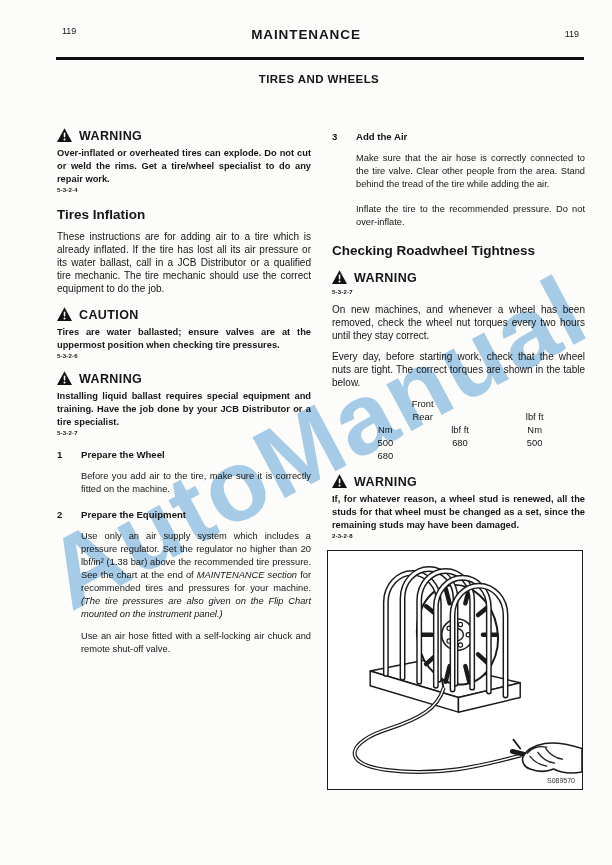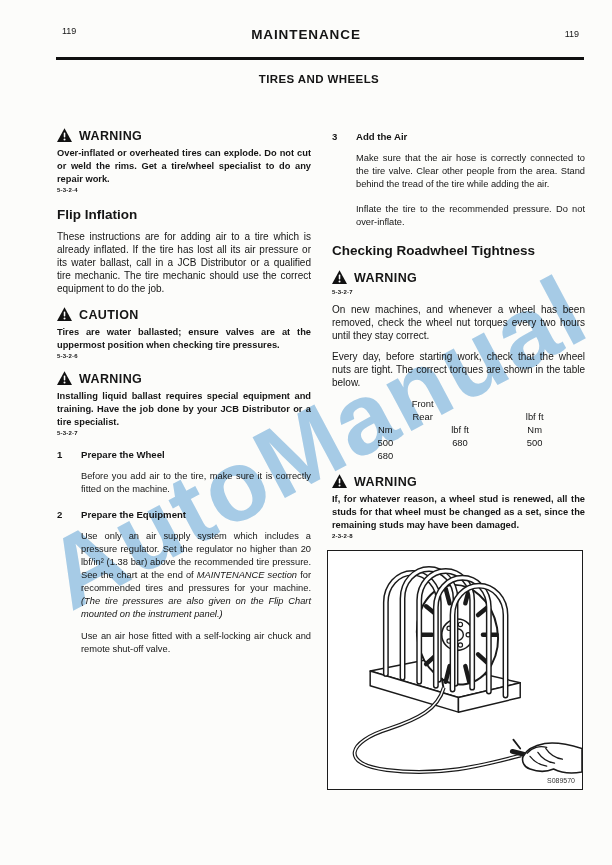--- a/index.html
+++ b/index.html
@@ -68,21 +68,21 @@
           <path d="M12 0 L24 22 H0 Z" fill="#111"></path>
           <rect x="10.8" y="6.8" width="2.5" height="8" rx="1.1" fill="#fff"></rect>
           <circle cx="12.05" cy="18.3" r="1.6" fill="#fff"></circle>
         </svg>
         <span class="warn-label">WARNING</span>
       </div>
       <div class="warn-body">Over-inflated or overheated tires can explode. Do not cut or weld the rims. Get a tire/wheel specialist to do any repair work.</div>
       <div class="ref-code">5-3-2-4</div>
     </div>
 
-    <h2 class="doc-h2">Flip Inflation</h2>
+    <h2 class="doc-h2">Tires Inflation</h2>
 
     <div class="para">These instructions are for adding air to a tire which is already inflated. If the tire has lost all its air pressure or its water ballast, call in a JCB Distributor or a qualified tire mechanic. The tire mechanic should use the correct equipment to do the job.</div>
 
     <div class="warn-block">
       <div class="warn-head">
         <svg class="tri" viewBox="0 0 24 22">
           <path d="M12 0 L24 22 H0 Z" fill="#111"></path>
           <rect x="10.8" y="6.8" width="2.5" height="8" rx="1.1" fill="#fff"></rect>
           <circle cx="12.05" cy="18.3" r="1.6" fill="#fff"></circle>
         </svg>

